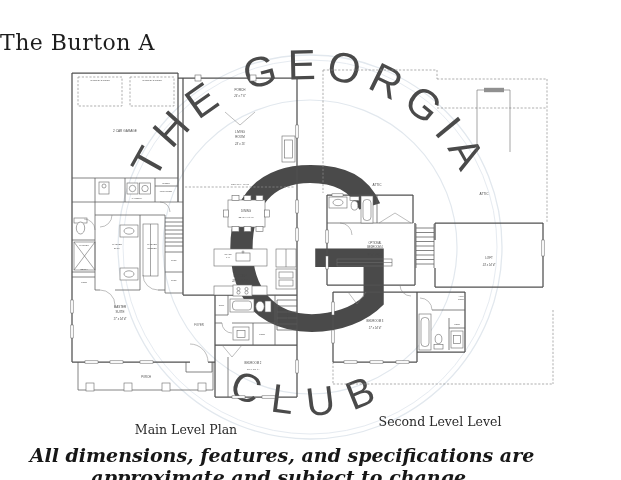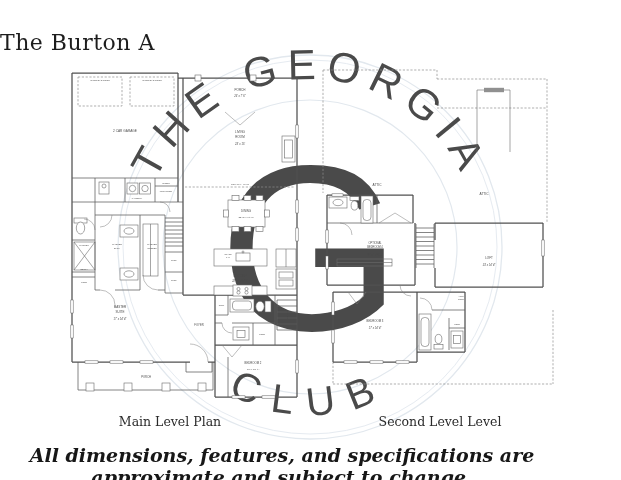--- a/index.html
+++ b/index.html
@@ -1,21 +1,21 @@
 <!DOCTYPE html>
 <html><head>
 <meta charset="utf-8">
 <style>
   html,body{margin:0;padding:0;background:#ffffff;}
   #page{position:relative;width:621px;height:480px;background:#ffffff;overflow:hidden;
         font-family:"DejaVu Serif", serif;}
   .abs{position:absolute;}
   #title{top:30px;left:0;width:548px;text-align:left;font-size:22px;color:#1d1d1d;letter-spacing:.5px;}
   .caption{top:414px;font-size:12.5px;color:#2a2a2a;text-align:center;width:240px;}
-  #cap-main{left:50px;}
+  #cap-main{left:66px;margin-top:8px;}
   #cap-second{left:320px;}
   #disclaimer{top:444px;left:0;width:564px;text-align:center;font-style:italic;font-weight:600;
               font-size:19px;color:#171717;}
   svg{position:absolute;top:0;left:0;}
   text{font-family:"Liberation Sans", sans-serif;fill:#4a4a4a;}
   .walls{stroke:#515151;stroke-width:1.25;fill:none;}
   .inner{stroke:#5c5c5c;stroke-width:.75;fill:none;}
   .fix{stroke:#6a6a6a;stroke-width:.6;fill:#ffffff;}
   .fixl{stroke:#6a6a6a;stroke-width:.6;fill:none;}
   .dash{stroke:#8d8d8d;stroke-width:.7;fill:none;stroke-dasharray:2.2 1.6;}

